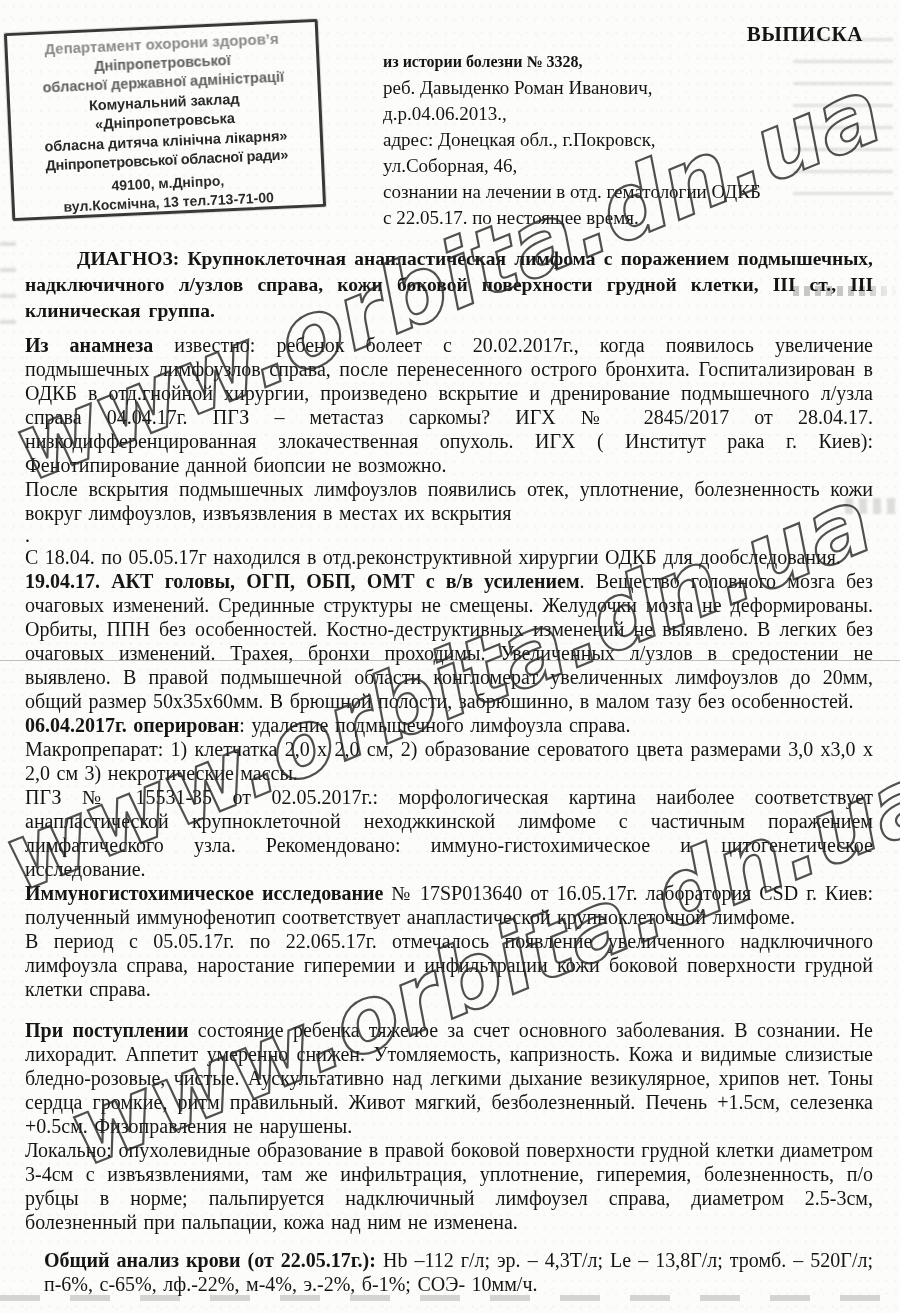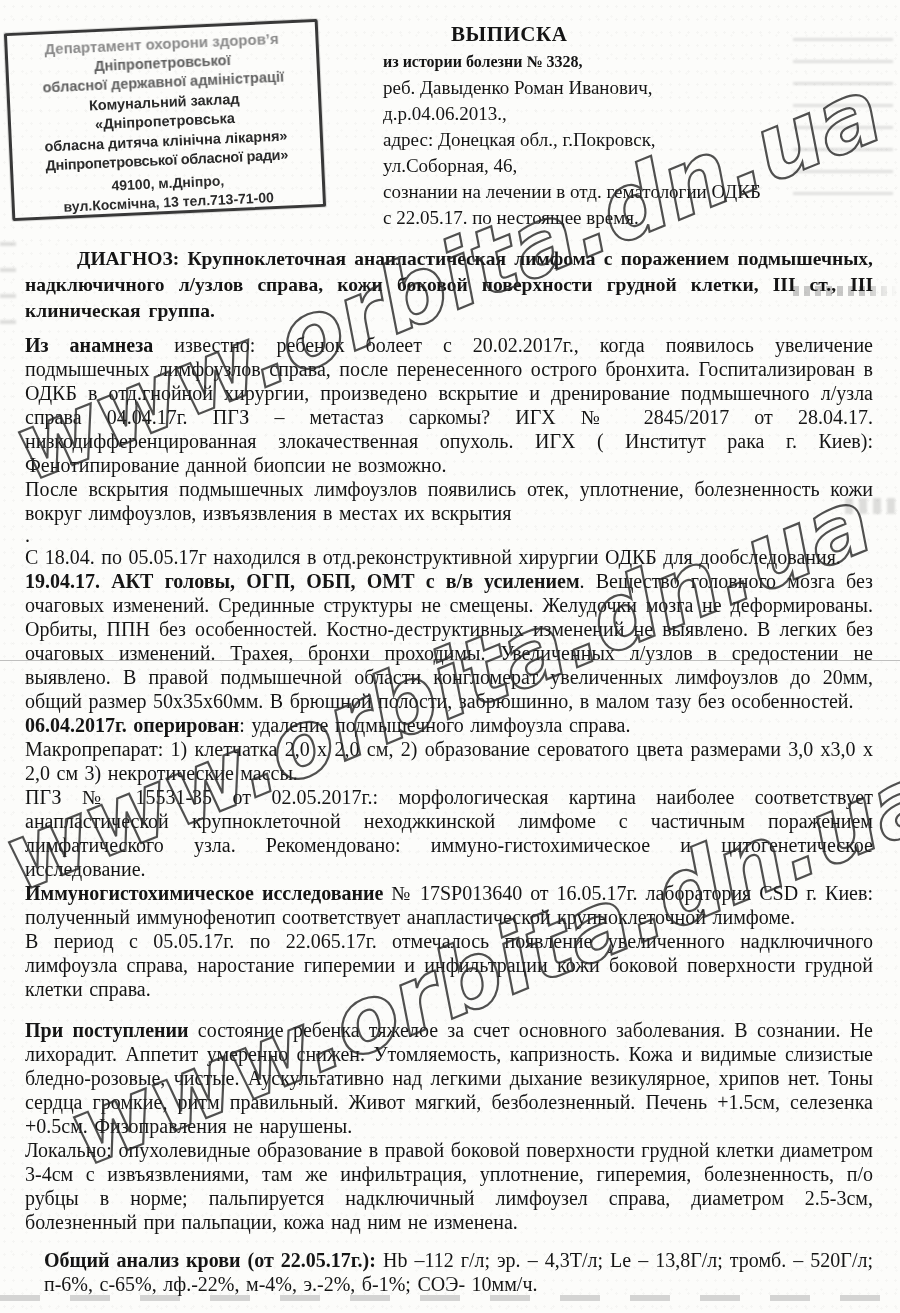--- a/index.html
+++ b/index.html
@@ -28,21 +28,21 @@
   .stamp-line{font-size:14.5px;line-height:19.5px;white-space:nowrap;}
   .stamp-line.sl1{color:#8a8a8a;filter:blur(.4px);font-size:15px;}
   .stamp-line.sl2{color:#5f5f5f;filter:blur(.3px);}
   .stamp-line.sl3{color:#606060;filter:blur(.3px);}
   .stamp-line.sl7{letter-spacing:-.3px;}
   .stamp-line.sl8{margin-top:3px;font-size:14px;}
   .stamp-line.sl9{font-size:14px;}
 
   
   .header-block{position:absolute;left:383px;top:20px;width:480px;z-index:1;}
-  .hdr-title{font-weight:bold;font-size:21px;letter-spacing:.5px;margin-left:68px;line-height:28px;}
+  .hdr-title{font-weight:bold;font-size:21px;letter-spacing:.5px;margin-left:68px;line-height:28px;text-align:right;}
   .hdr-subtitle{font-weight:bold;font-size:16px;line-height:27px;}
   .hdr-line{font-size:19px;line-height:26px;}
 
   
   .content{position:absolute;left:25px;right:27px;top:246px;z-index:1;}
   .para{
     margin:0;text-align:justify;
     font-size:20px;line-height:24px;word-spacing:1.5px;
   }
   .para b{font-weight:bold;}

